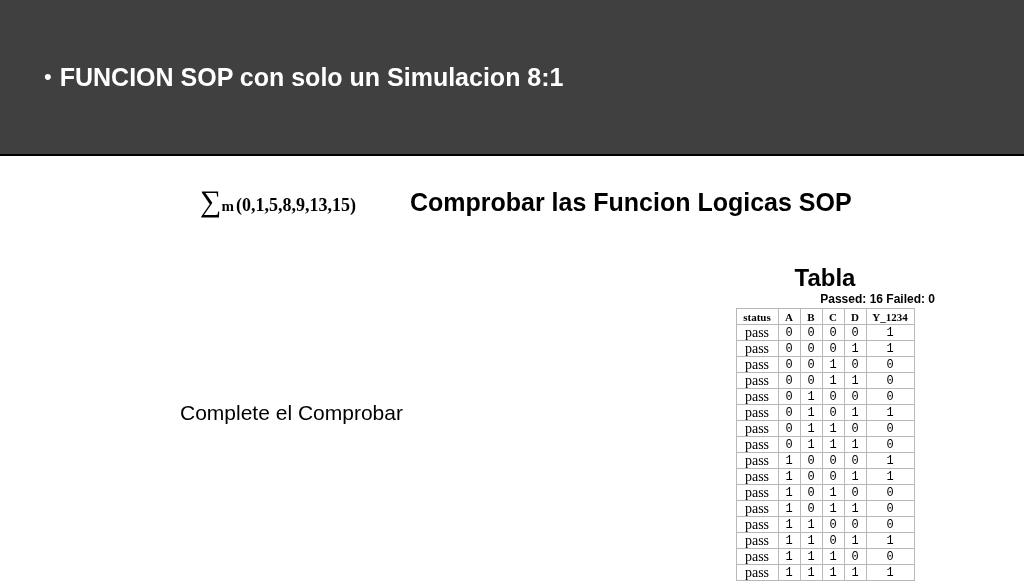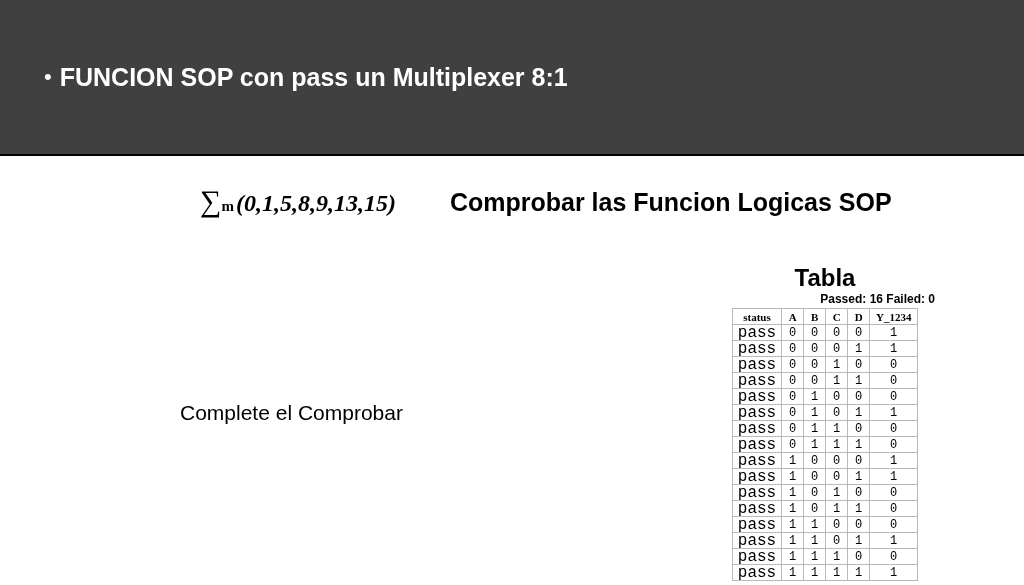--- a/index.html
+++ b/index.html
@@ -50,21 +50,21 @@
   }
   .sigma-block {
     font-family: "Times New Roman", serif;
     font-size: 27px;
     font-weight: 700;
     display: flex;
     align-items: baseline;
   }
   .sigma-sym { font-size: 30px; font-weight: 400; }
   .sigma-sub { font-size: 15px; font-weight: 700; vertical-align: sub; margin-right: 2px; }
-  .sigma-args { font-size: 24px; font-weight: 700; font-style: italic; }
+  .sigma-args { font-size: 18px; font-weight: 700; }
   .check-title {
     font-weight: 700;
     font-size: 25px;
     margin-left: 54px;
   }
   .complete {
     position: absolute;
     left: 180px;
     top: 245px;
     font-size: 21px;
@@ -104,29 +104,29 @@
   }
   table.truth th {
     font-family: "Times New Roman", serif;
     font-weight: 700;
     font-size: 11px;
     background: #fff;
   }
   table.truth th.status-h { width: 42px; }
   table.truth th.col-h { width: 22px; }
   table.truth th.y-h { width: 48px; }
-  table.truth td.status-c { font-family: Liberation Mono, monospace; font-size: 16px; margin-top: 20px; }
+  table.truth td.status-c { font-family: Liberation Serif, serif; font-size: 14px; margin-top: 20px; }
 </style>
 </head>
 <body>
 
 <div class="header">
   <div class="header-right">
     <span class="bullet">•</span>
-    <span class="subtitle">FUNCION SOP con pass un Multiplexer 8:1</span>
+    <span class="subtitle">FUNCION SOP con solo un Simulacion 8:1</span>
   </div>
 </div>
 <div class="divider"></div>
 
 <div class="body">
 
   <div class="row1">
     <span class="sigma-block">
       <span class="sigma-sym">∑</span>
         <span class="sigma-sub">m</span>

